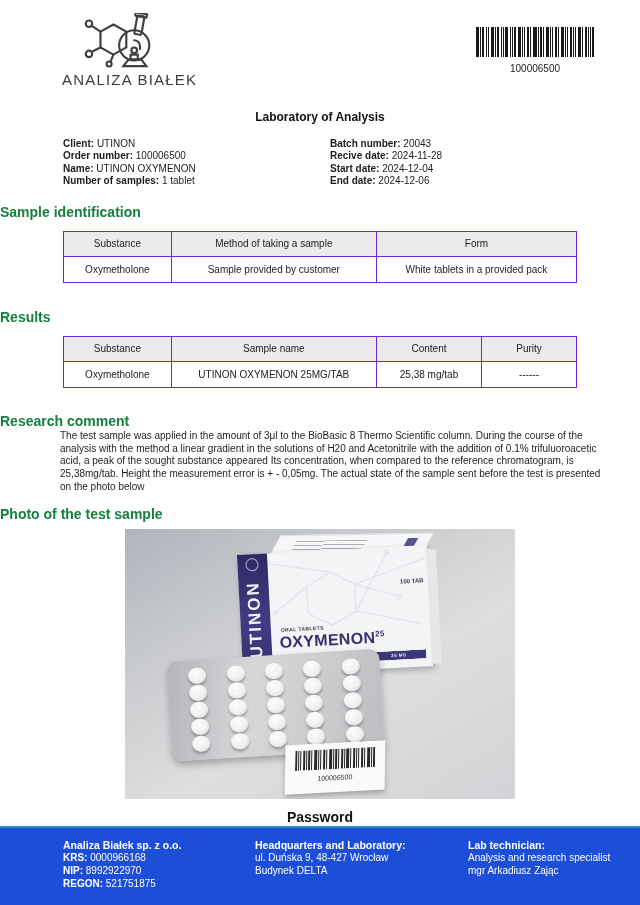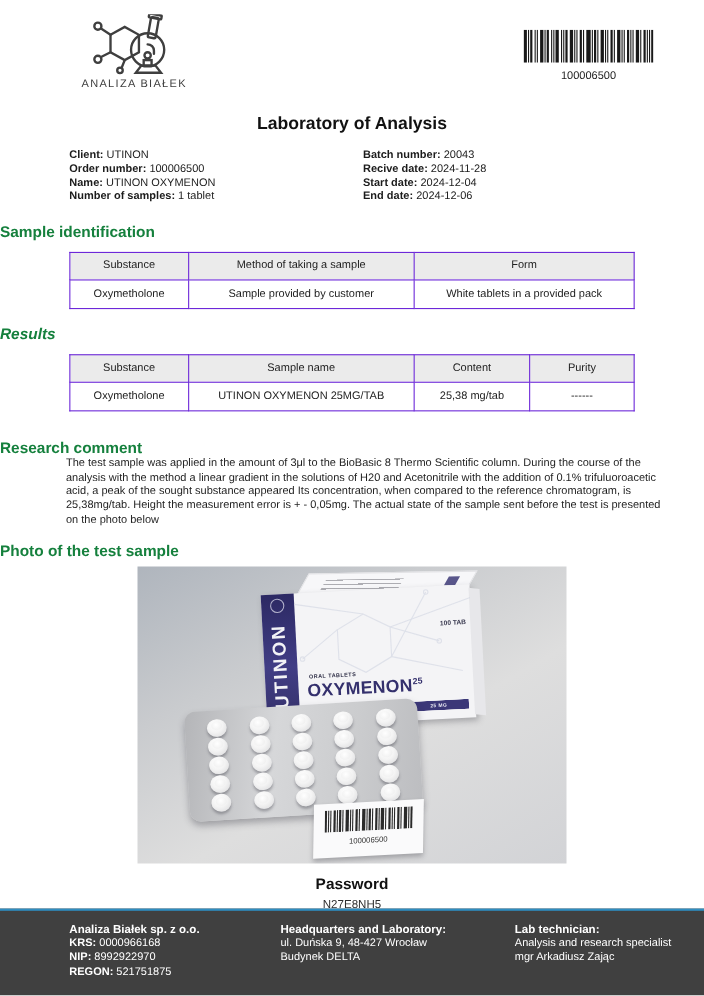--- a/index.html
+++ b/index.html
@@ -6,25 +6,25 @@
   html,body { width:640px; }
   body {
     height:905px; position:relative; background:#ffffff; overflow:hidden;
     font-family:"Liberation Sans","DejaVu Sans",sans-serif; color:#1c1c1c;
   }
   
   .header { display:flex; justify-content:space-between; align-items:flex-start;
             padding:13px 45px 0 62px; }
   .logo-wrap { width:120px; text-align:center; }
   .logo-svg { display:block; margin:0 auto; }
-  .logo-text { font-size:10px; letter-spacing:1.2px; color:#3c3c3c; margin-top:2px; white-space:nowrap; }
+  .logo-text { font-size:15px; letter-spacing:1.2px; color:#3c3c3c; margin-top:2px; white-space:nowrap; }
   .bc-wrap { width:120px; text-align:center; padding-top:14px; }
   .bc-num { font-size:10px; color:#222; margin-top:2px; }
   
-  h1.doc-title { text-align:center; font-size:16px; font-weight:bold; margin-top:22px; color:#111; }
+  h1.doc-title { text-align:center; font-size:12px; font-weight:bold; margin-top:22px; color:#111; }
   h2.sec { text-align:left; font-size:14px; font-weight:bold; color:#15803d; }
   
   .info-row { display:flex; margin:14px 0 0 63px; font-size:10px; line-height:12.4px; }
   .info-col.left { width:267px; }
   .info-line b { font-weight:bold;text-align:center; }
   
   table.rep { width:514px; margin:11px auto 0; border-collapse:collapse; font-size:10px; color:#222; }
   table.rep th, table.rep td { border:1px solid #6d28d9; text-align:center; font-weight:normal; }
   table.rep th { background:#ebebeb; height:25px; }
   table.rep td { background:#ffffff; height:26px; }
@@ -73,21 +73,21 @@
           border-radius:50%; background:radial-gradient(circle at 45% 40%, #ffffff 0%, #efefef 80%); }
   .photo-label { position:absolute; left:160px; top:214px; width:100px; height:49px;
           background:#fafafb; transform:rotate(-3deg) skewX(-4deg);
           box-shadow:0 3px 5px rgba(60,60,70,.35); text-align:center; padding-top:6px; }
   .photo-label .bc-num2 { font-size:7px; color:#333; margin-top:1px; }
   
   .pw { text-align:center; margin-top:10px; }
   .pw-label { font-size:14px; font-weight:bold; color:#111; }
   .pw-value { font-size:10.5px; color:#2e2e2e; margin-top:5px; }
   
-  .footer { position:absolute; left:0; right:0; bottom:0; height:79px; background:#404040;
+  .footer { position:absolute; left:0; right:0; bottom:0; height:79px; background:#1d4ed8;
           border-top:2px solid #2f8dc0; color:#ffffff; display:flex; padding:11px 0 0 63px;
           font-size:10px; line-height:12.9px; }
   .fcol1 { width:192px; }
   .fcol2 { width:213px; }
   .fcol3 { flex:1; }
   .footer b { font-weight:bold; }
   .ftitle { font-weight:bold; font-size:10.5px; }
 </style>
 </head>
 <body>
@@ -196,21 +196,21 @@
     <th>Form</th>
   </tr>
   <tr>
     <td>Oxymetholone</td>
     <td>Sample provided by customer</td>
     <td>White tablets in a provided pack</td>
   </tr>
 </tbody>
   </table>
 
-<h2 class="sec" style="margin-top:14px;font-style:italic;">Results</h2>
+<h2 class="sec" style="margin-top:26px;">Results</h2>
 <table class="rep">
   <colgroup>
       <col style="width:21%">
       <col style="width:40%">
       <col style="width:20.5%">
       <col style="width:18.5%">
     </colgroup>
   <tbody>
       <tr>
     <th>Substance</th>

